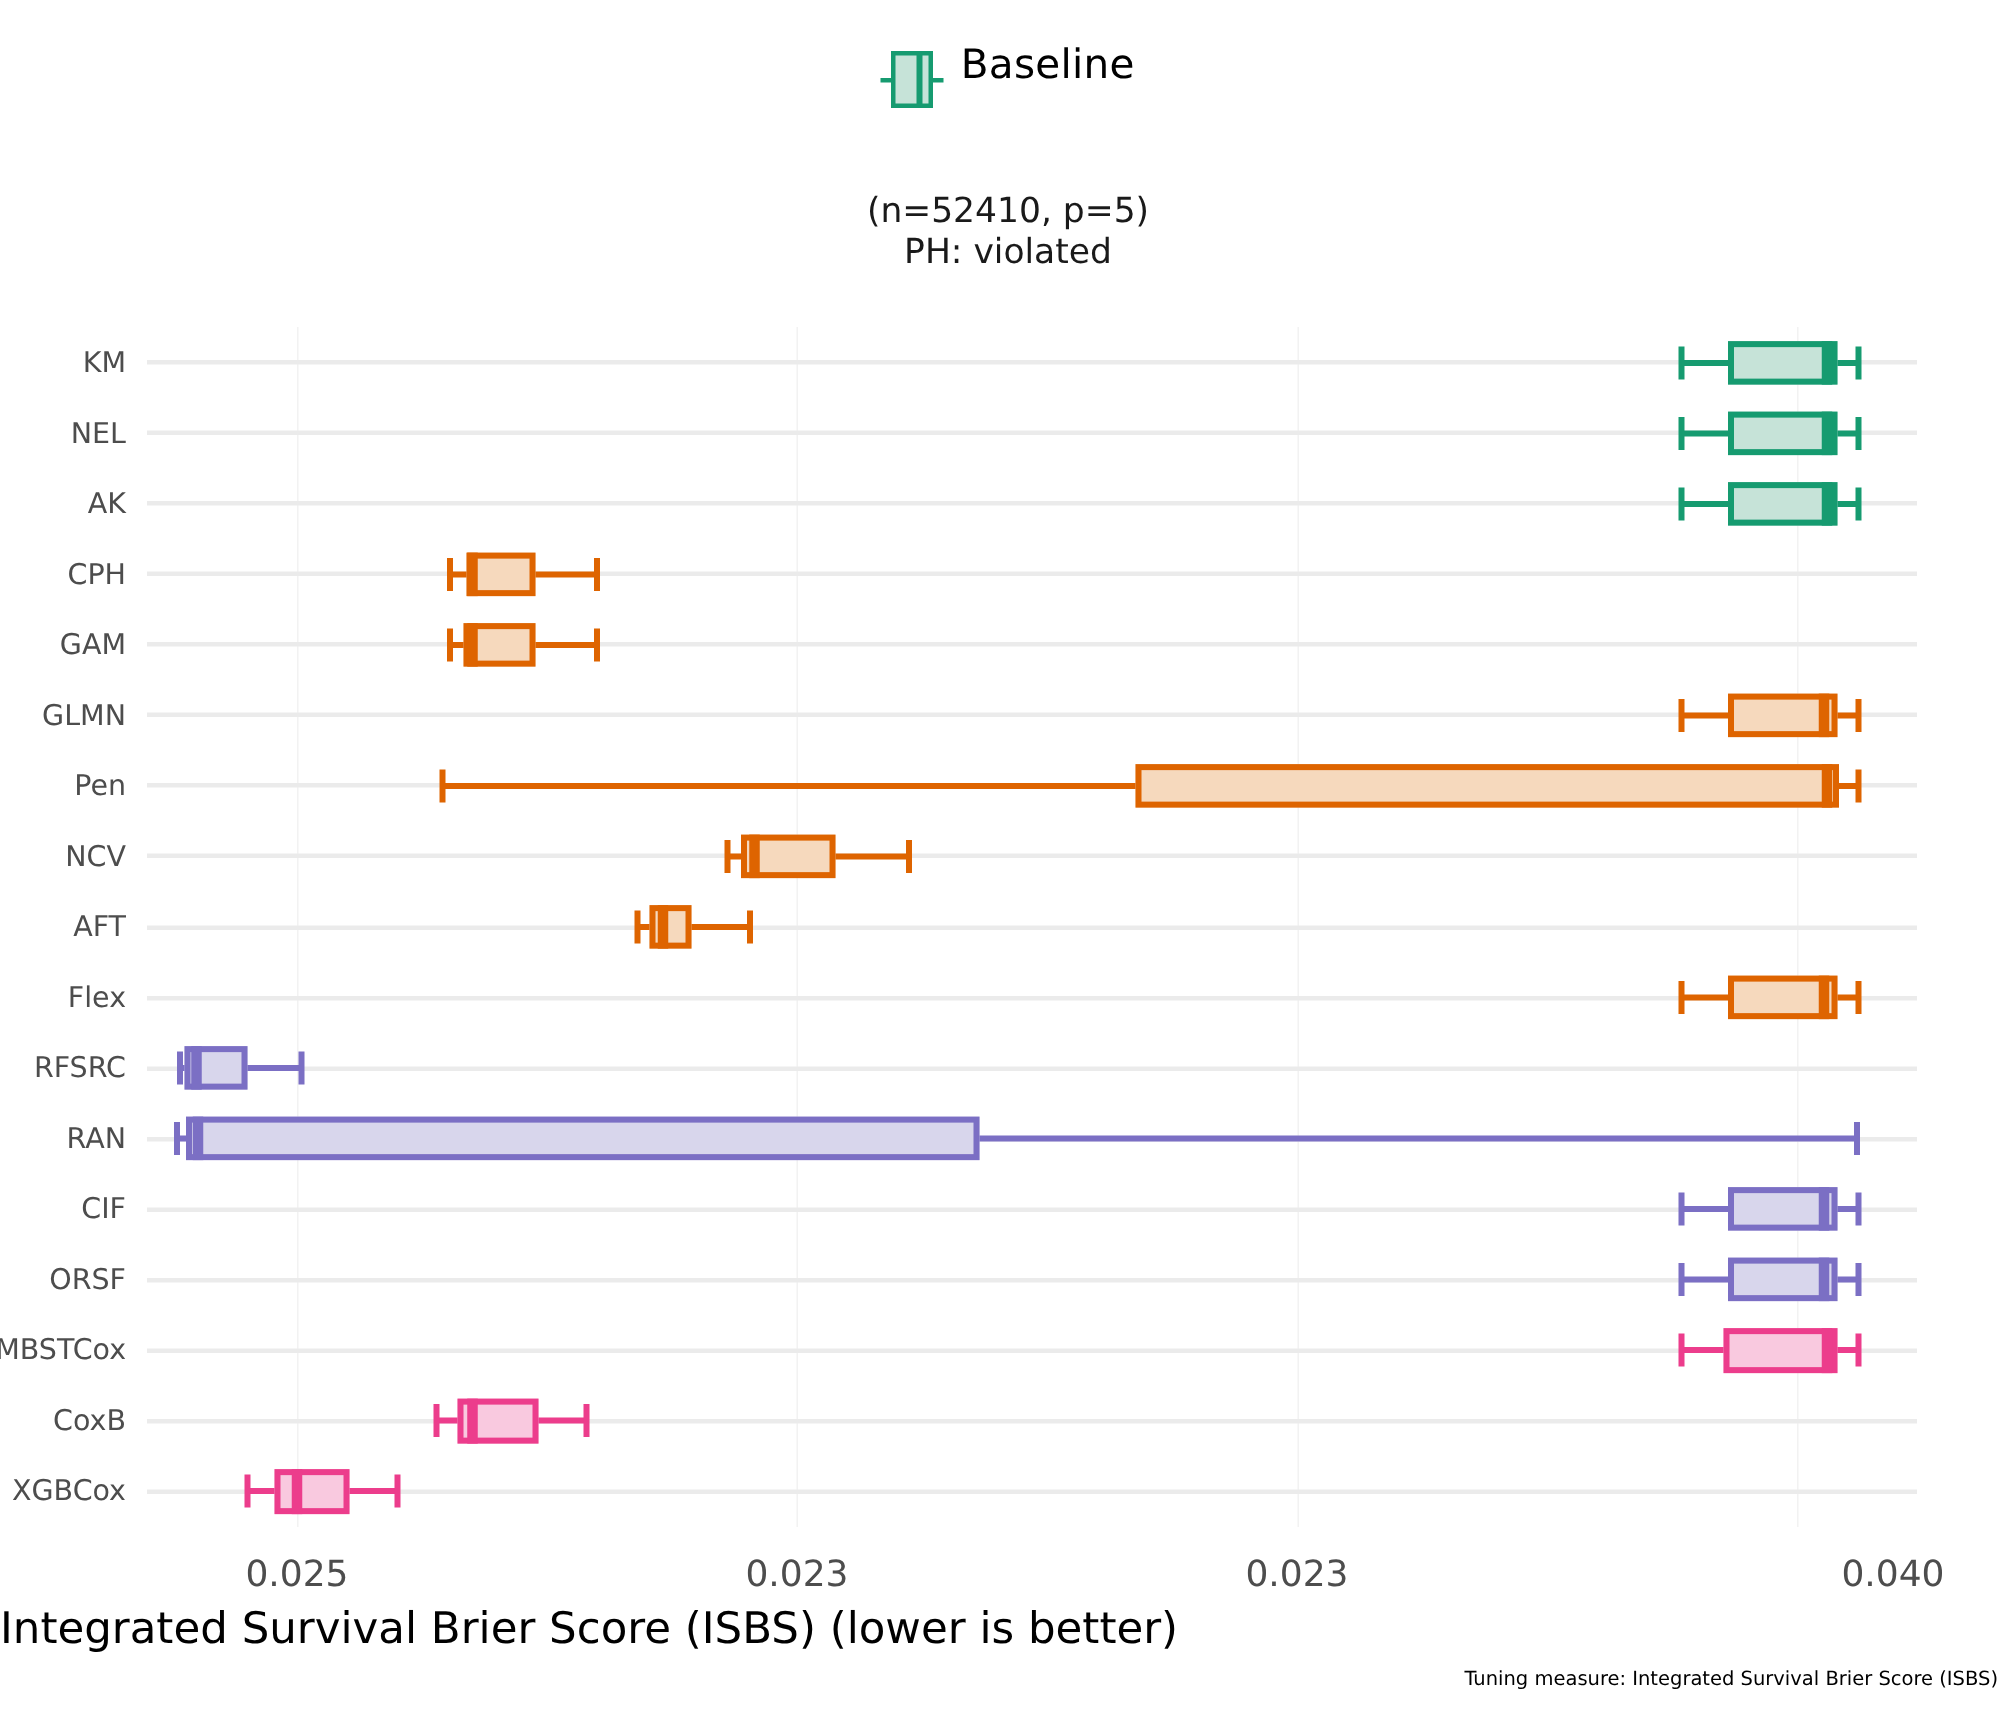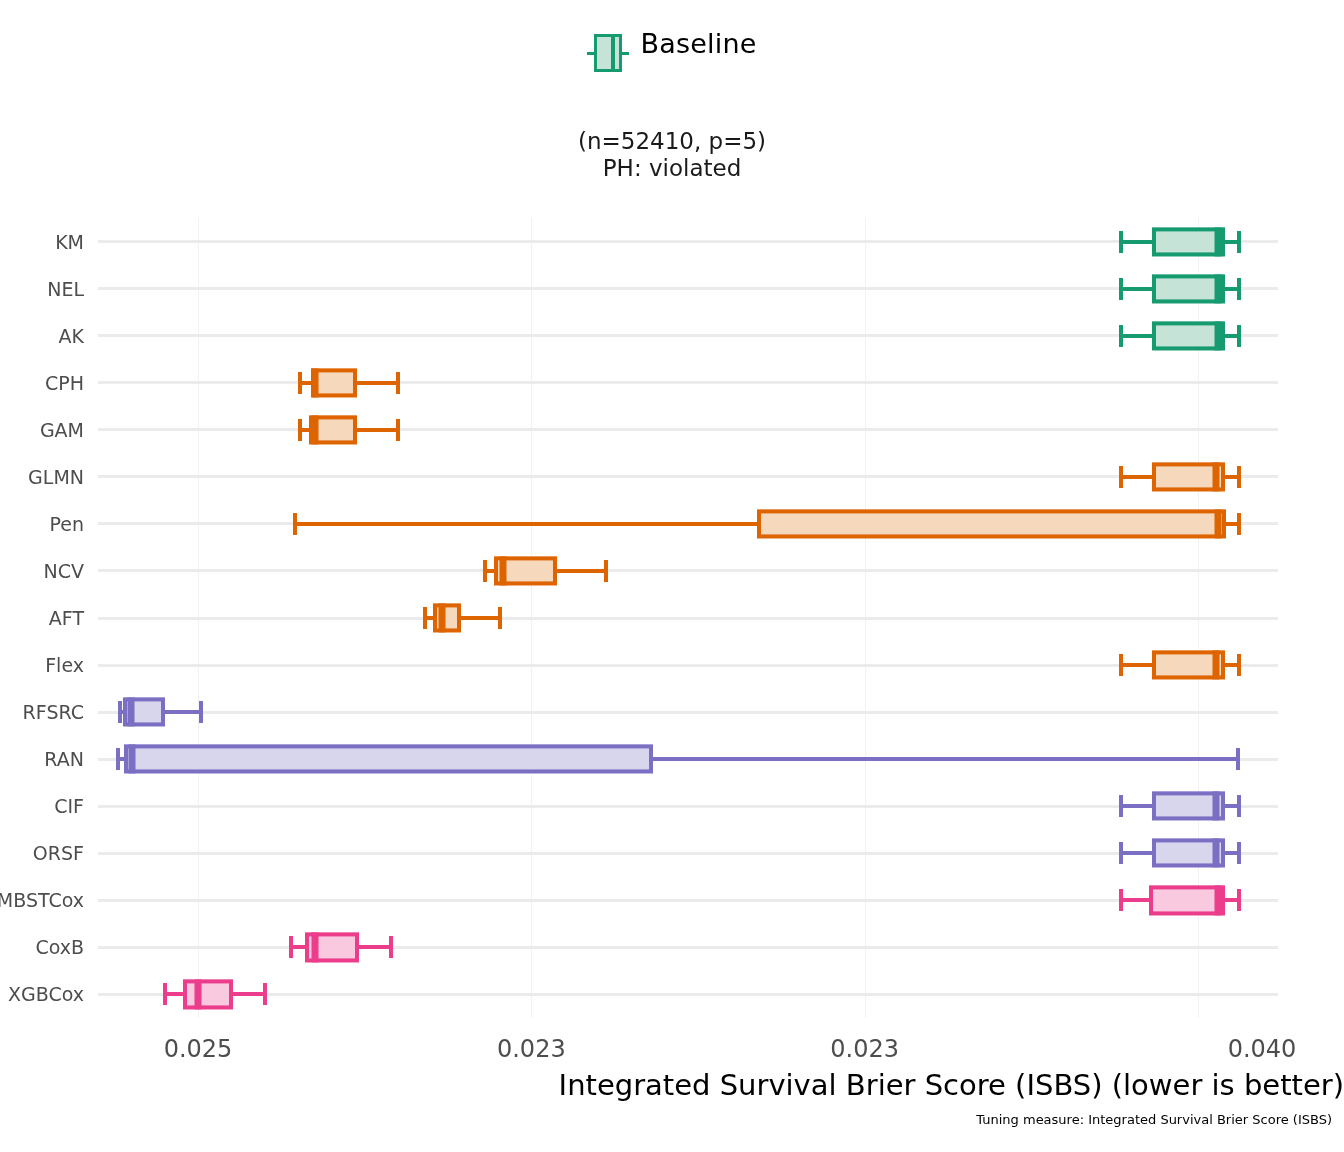--- a/index.html
+++ b/index.html
@@ -154,21 +154,21 @@
     font-size: 24px;
     color: #4d4d4d;
     transform: translateX(-50%);
     white-space: nowrap;
   }
   #xlab {
     position: absolute;
     left: 0;
     top: 1068px;
     width: 1344px;
-    text-align: right;
+    text-align: left;
     font-size: 29px;
     color: #000000;
     white-space: nowrap;
   }
   #caption {
     position: absolute;
     right: 12px;
     top: 1112px;
     font-size: 13px;
     color: #000000;

